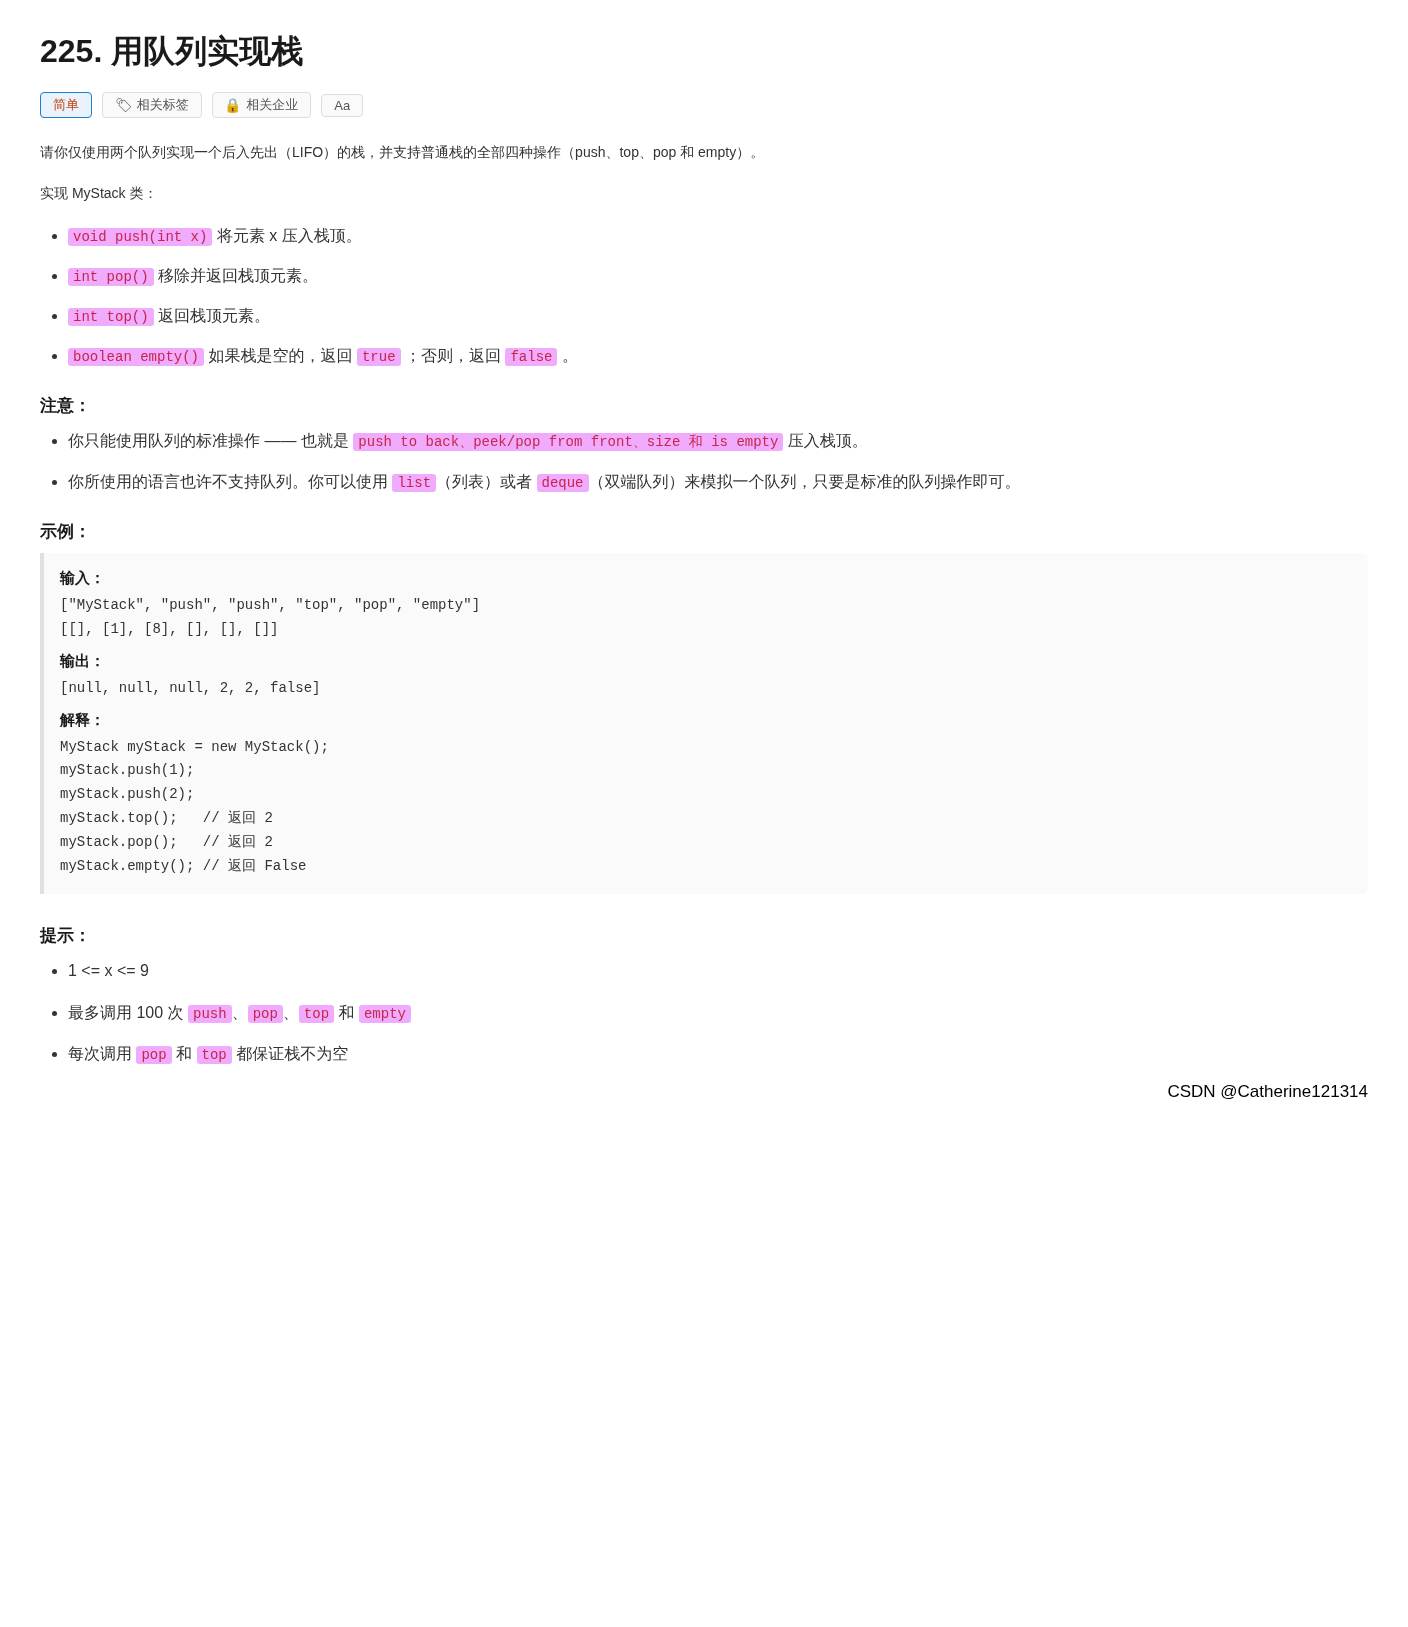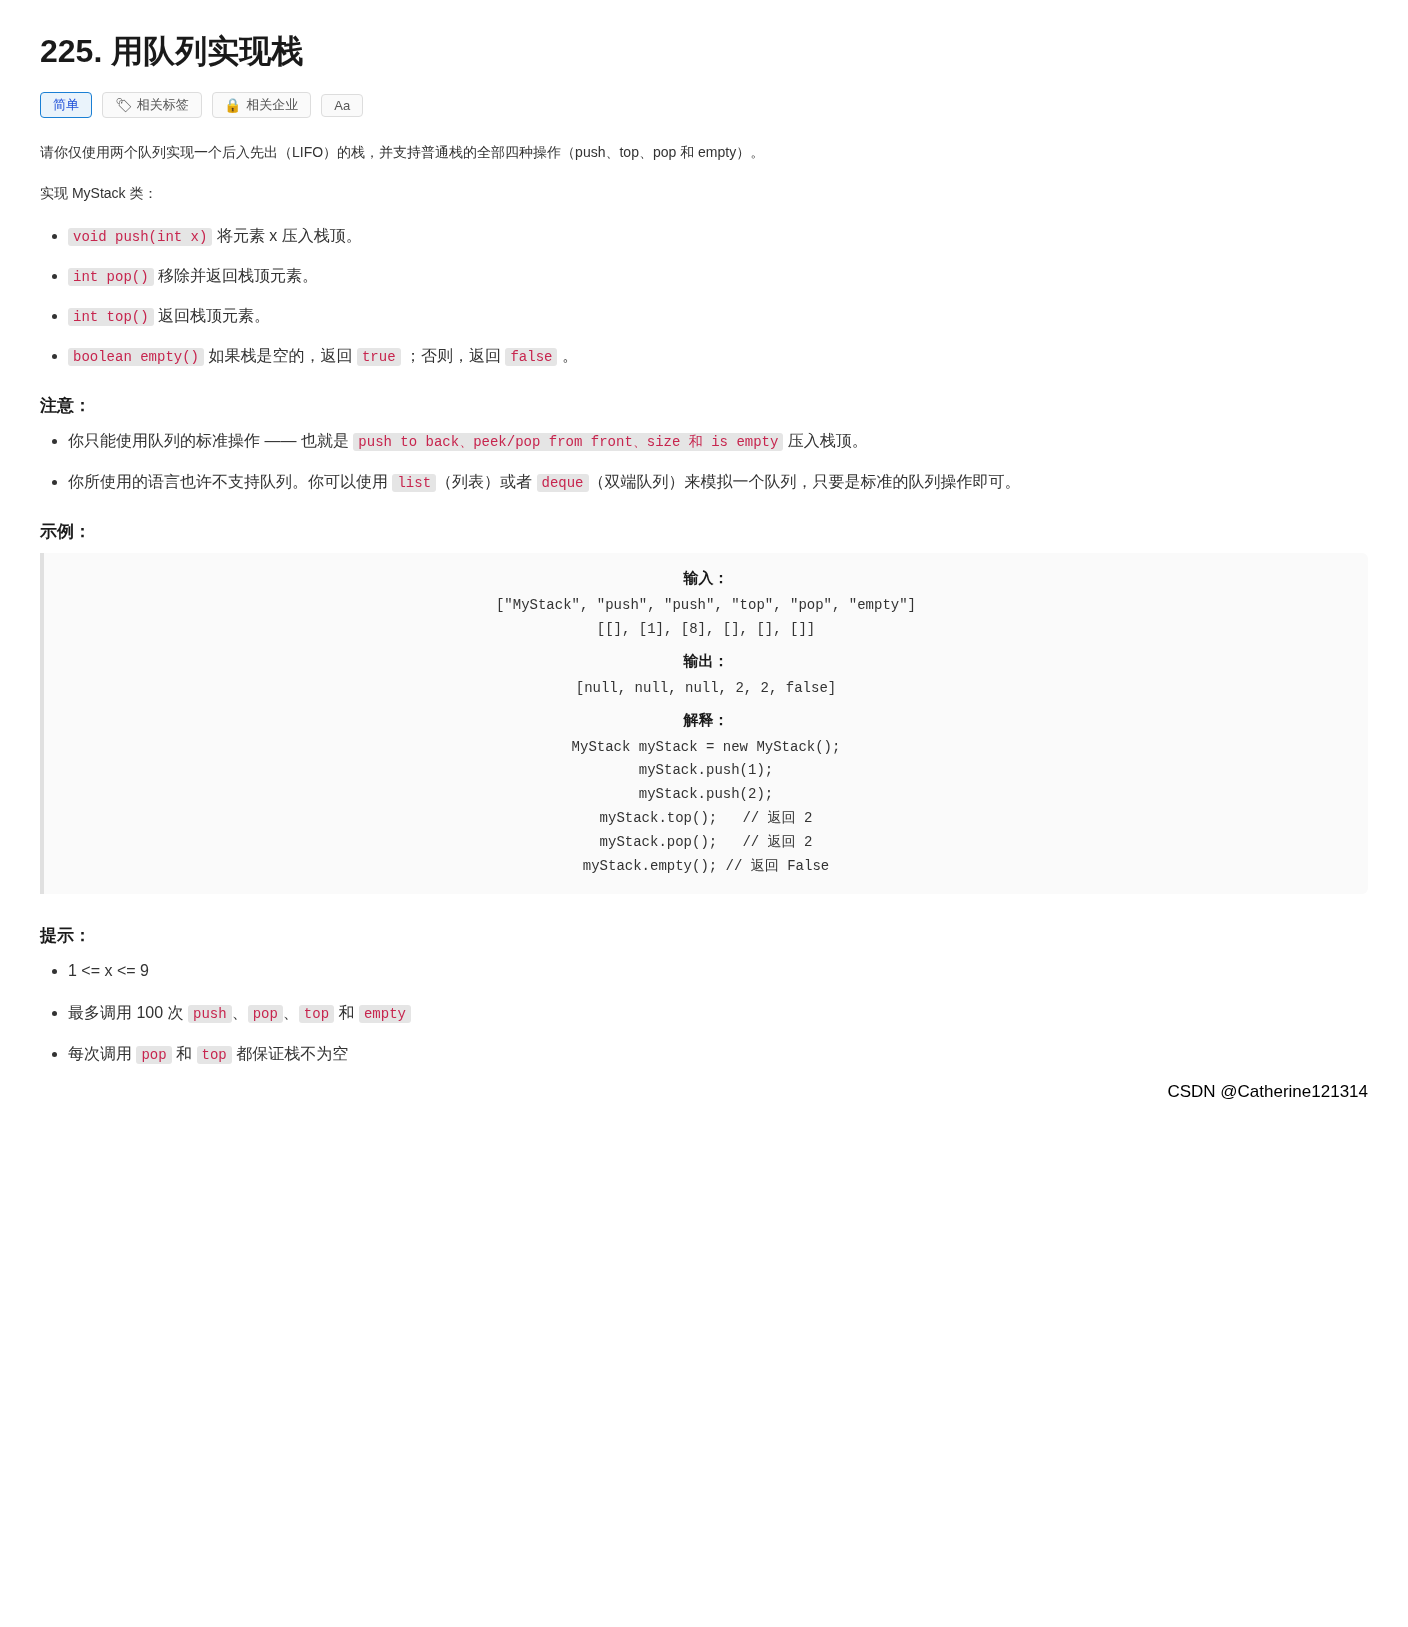--- a/index.html
+++ b/index.html
@@ -29,21 +29,21 @@
       gap: 4px;
       padding: 3px 12px;
       border-radius: 4px;
       font-size: 13px;
       border: 1px solid #ddd;
       color: #555;
       background: #fafafa;
       cursor: pointer;
     }
     .tag.active {
-      color: #1d4ed8;
+      color: #c2410c;
       border-color: #1a7fd4;
       background: #eaf3fb;
     }
     .tag-icon {
       font-size: 14px;
     }
     p.desc {
       font-size: 14px;
       line-height: 1.8;
       margin-bottom: 16px;
@@ -60,40 +60,39 @@
       padding-left: 28px;
       margin-bottom: 16px;
     }
     ul.method-list li {
       margin-bottom: 12px;
       font-size: 16px;
       line-height: 1.7;
     }
     code, .inline-code {
       font-family: "Courier New", Consolas, monospace;
-      background: #e5e5e5;
+      background: #f0abfc;
       padding: 1px 5px;
       border-radius: 3px;
       font-size: 14px;
       color: #c7254e;
     }
     .note-section {
       margin-top: 24px;
       margin-bottom: 24px;
     }
     .example-section {
       margin-top: 24px;
     }
     .example-box {
       border-left: 4px solid #e0e0e0;
       background: #fafafa;
-      padding: 16px 24px;
+      padding: 16px 16px;
       border-radius: 0 6px 6px 0;
       margin-top: 10px;
-      text-align: center;
     }
     .example-box .label {
       font-weight: bold;
       font-size: 15px;
       margin-bottom: 6px;
       color: #1a1a1a;
     }
     .example-box pre {
       font-family: "Courier New", Consolas, monospace;
       font-size: 14px;

